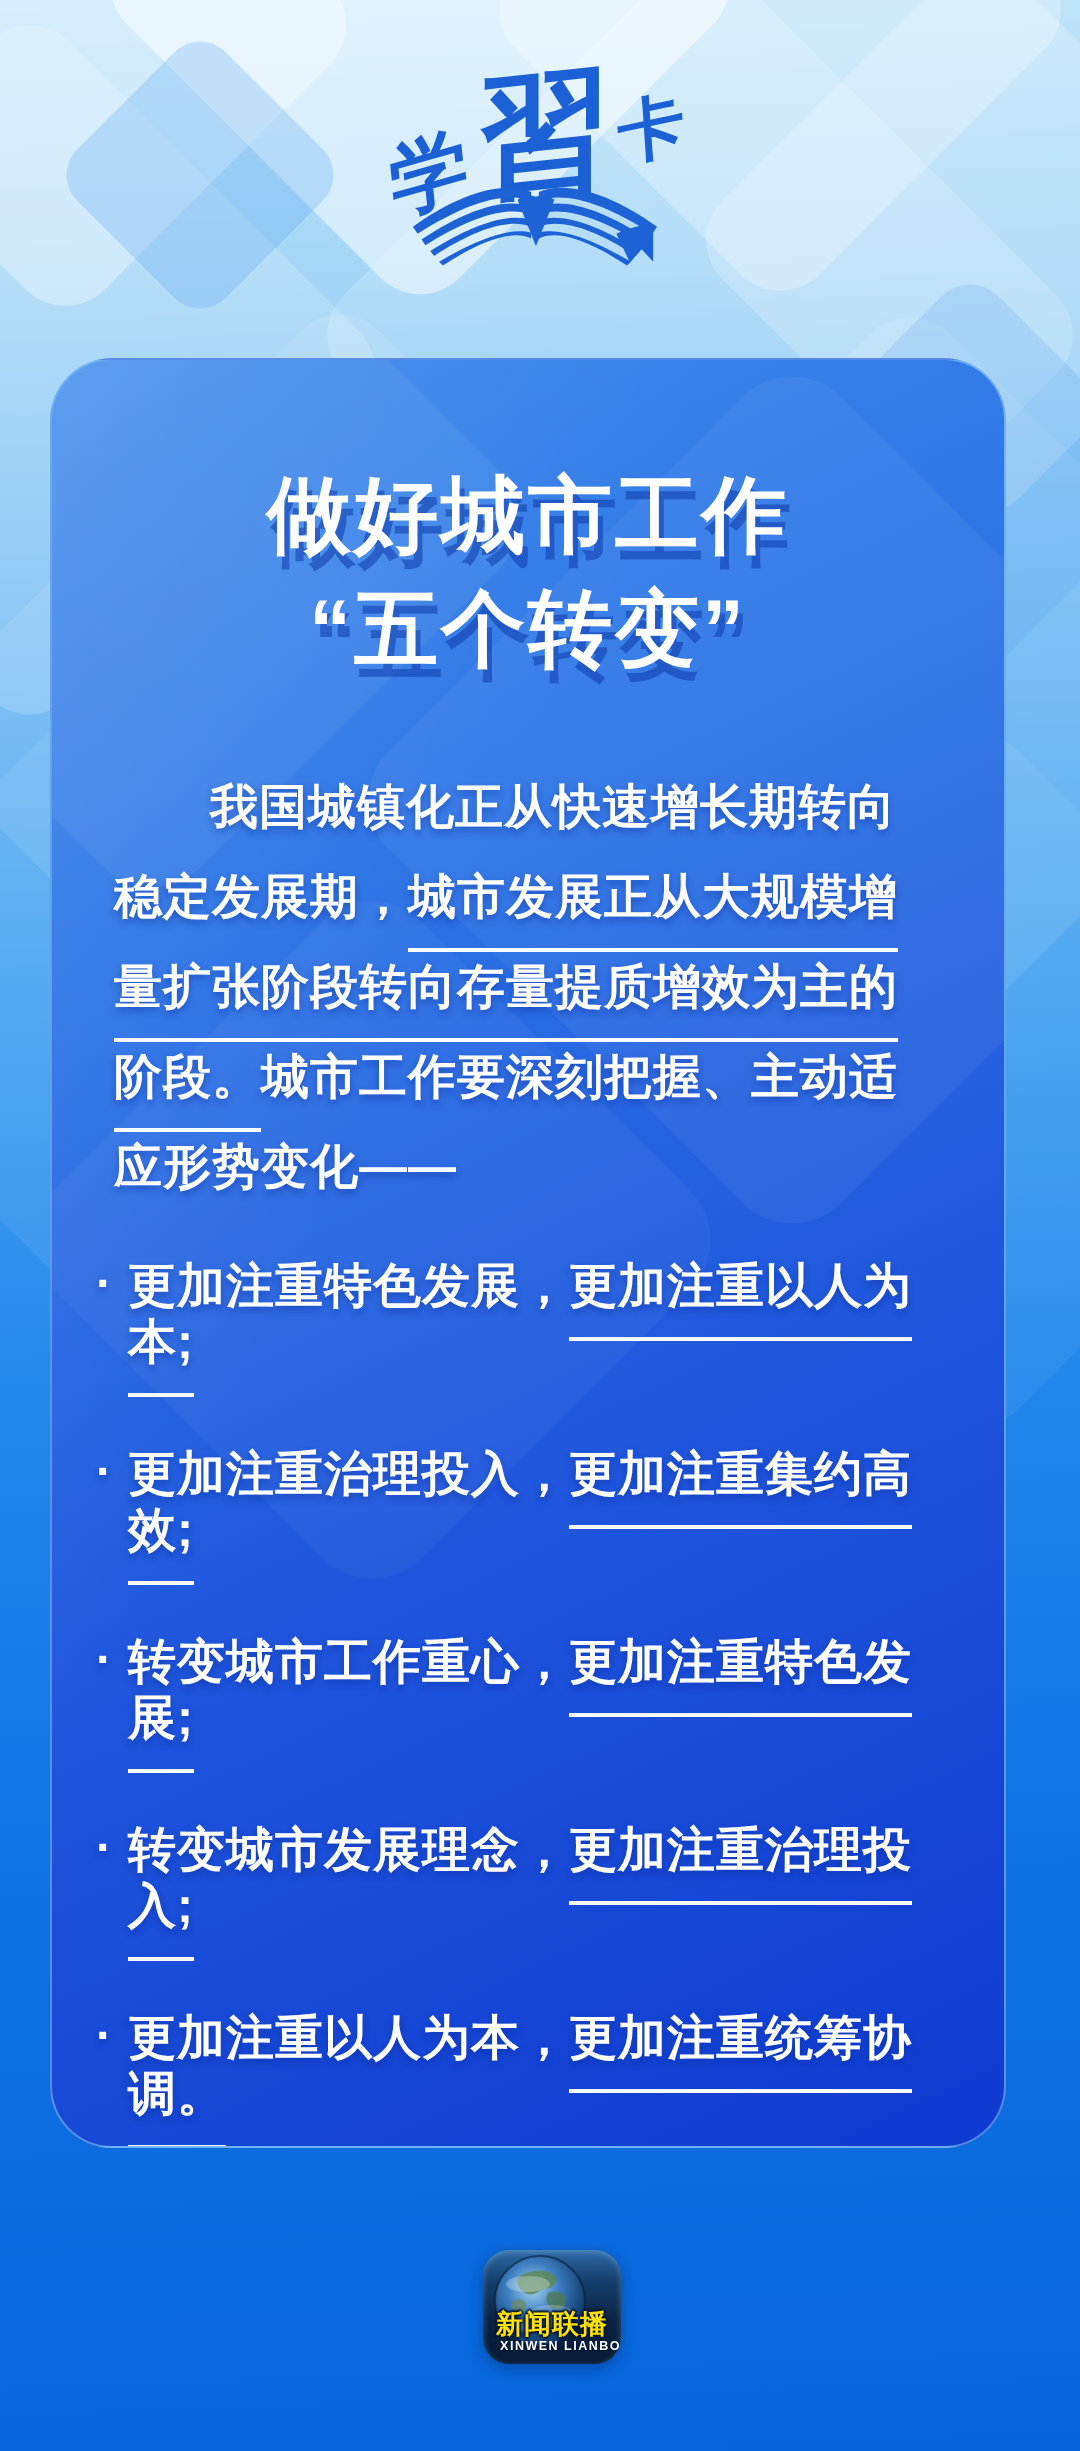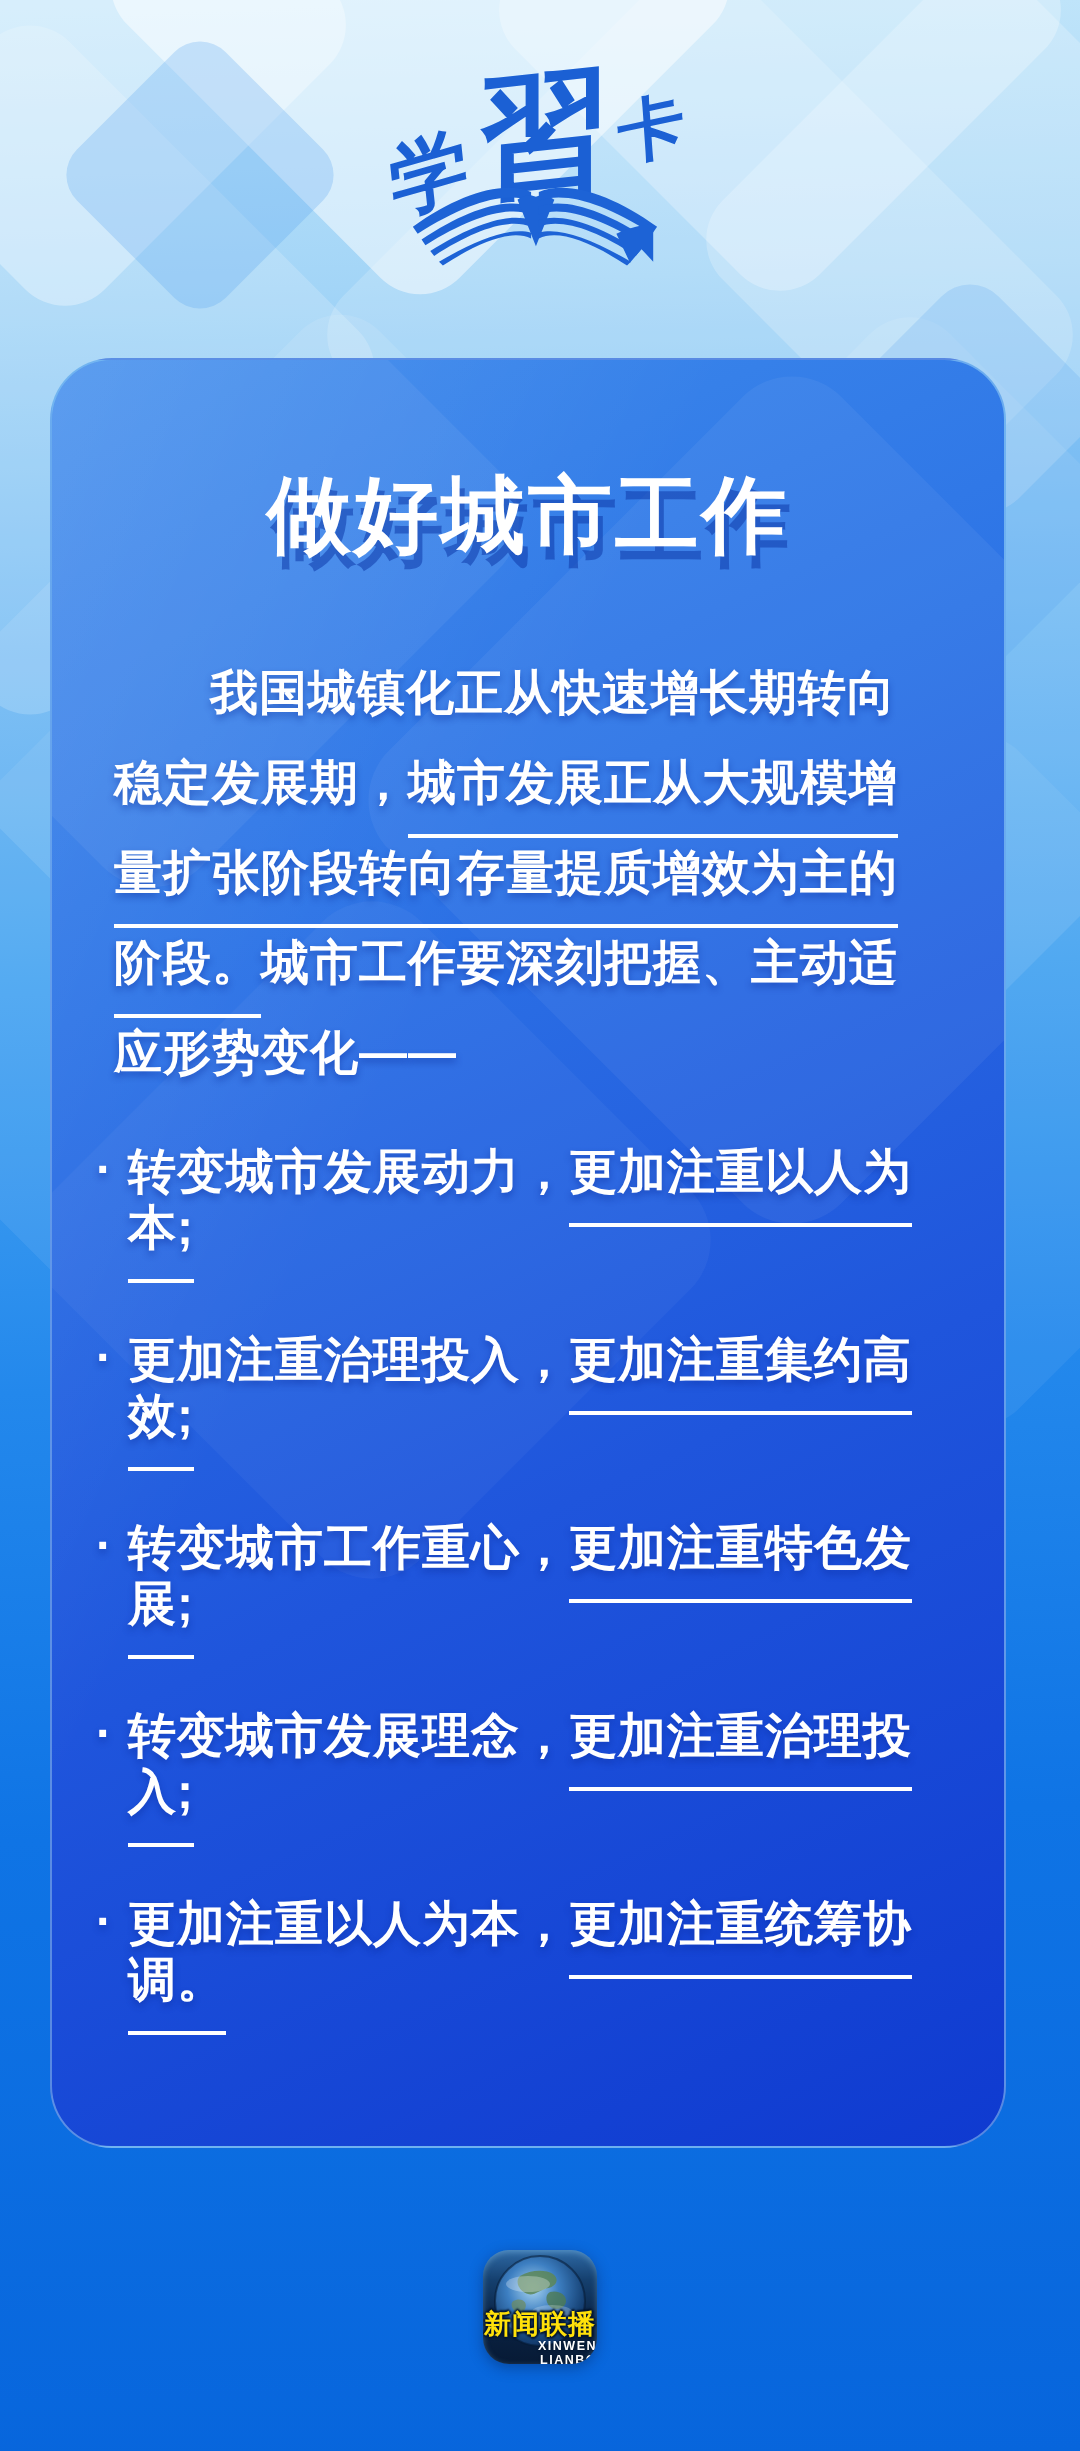--- a/index.html
+++ b/index.html
@@ -56,21 +56,21 @@
     font-weight:700;letter-spacing:1px;text-indent:2em;
     text-shadow:0 4px 7px rgba(8,40,150,.45);}
   .u{border-bottom:4px solid #fff;padding-bottom:25px;}
   .bullets{position:relative;list-style:none;margin:46px 0 0 -18px;padding:0;}
   .bullets li{position:relative;padding-left:32px;color:#fff;font-size:48px;line-height:56px;
     font-weight:700;letter-spacing:1px;margin-bottom:76px;
     text-shadow:0 4px 7px rgba(8,40,150,.45);}
   .bullets .dot{position:absolute;left:0;top:-2px;}
   
   .badge{
-    position:absolute;left:483px;top:2250px;width:114px;height:114px;border-radius:26px;overflow:hidden;
+    position:absolute;left:483px;top:2250px;width:138px;height:114px;border-radius:26px;overflow:hidden;
     background:linear-gradient(180deg,#2f6aa6 0%,#15406f 26%,#0a2344 62%,#071a35 100%);
     box-shadow:inset 0 2px 6px rgba(160,220,255,.35),0 4px 14px rgba(0,20,60,.35);
   }
   .globe{position:absolute;left:7px;top:4px;width:100px;height:100px;}
   .badge-cn{position:absolute;left:0;top:56px;width:100%;text-align:center;
     font-size:27px;font-weight:900;color:#ffe10a;letter-spacing:1px;
     text-shadow:0 2px 2px #04142c,2px 0 2px #04142c,-2px 0 2px #04142c,0 -2px 2px #04142c;}
   .badge-en{position:absolute;left:0;top:89px;width:100%;text-align:right;
     font-size:12.5px;font-weight:700;color:#fff;letter-spacing:1.5px;
     text-shadow:0 1px 2px #04142c;}
@@ -113,26 +113,27 @@
     </svg>
   </header>
 
   <section class="card">
     <div class="cdm cdm1"></div>
     <div class="cdm cdm2"></div>
     <div class="cdm cdm3"></div>
 
     <h1 class="card-title">
       <span>做好城市工作</span>
+      <span>“五个转变”</span>
     </h1>
 
     <p class="para"><span>我国城镇化正从快速增长期转向稳定发展期，</span><span class="u">城市发展正从大规模增量扩张阶段转向存量提质增效为主的阶段。</span><span>城市工作要深刻把握、主动适应形势变化——</span></p>
 
     <ul class="bullets">
-      <li><span class="dot">·</span><span>转变城市发展动力，</span><span class="u">更加注重以人为本;</span></li>
+      <li><span class="dot">·</span><span>更加注重特色发展，</span><span class="u">更加注重以人为本;</span></li>
       <li><span class="dot">·</span><span>更加注重治理投入，</span><span class="u">更加注重集约高效;</span></li>
       <li><span class="dot">·</span><span>转变城市工作重心，</span><span class="u">更加注重特色发展;</span></li>
       <li><span class="dot">·</span><span>转变城市发展理念，</span><span class="u">更加注重治理投入;</span></li>
       <li><span class="dot">·</span><span>更加注重以人为本，</span><span class="u">更加注重统筹协调。</span></li>
     </ul>
 
   </section>
 
   <footer class="badge">
     <svg class="globe" width="100" height="100" viewBox="0 0 100 100" xmlns="http://www.w3.org/2000/svg">

